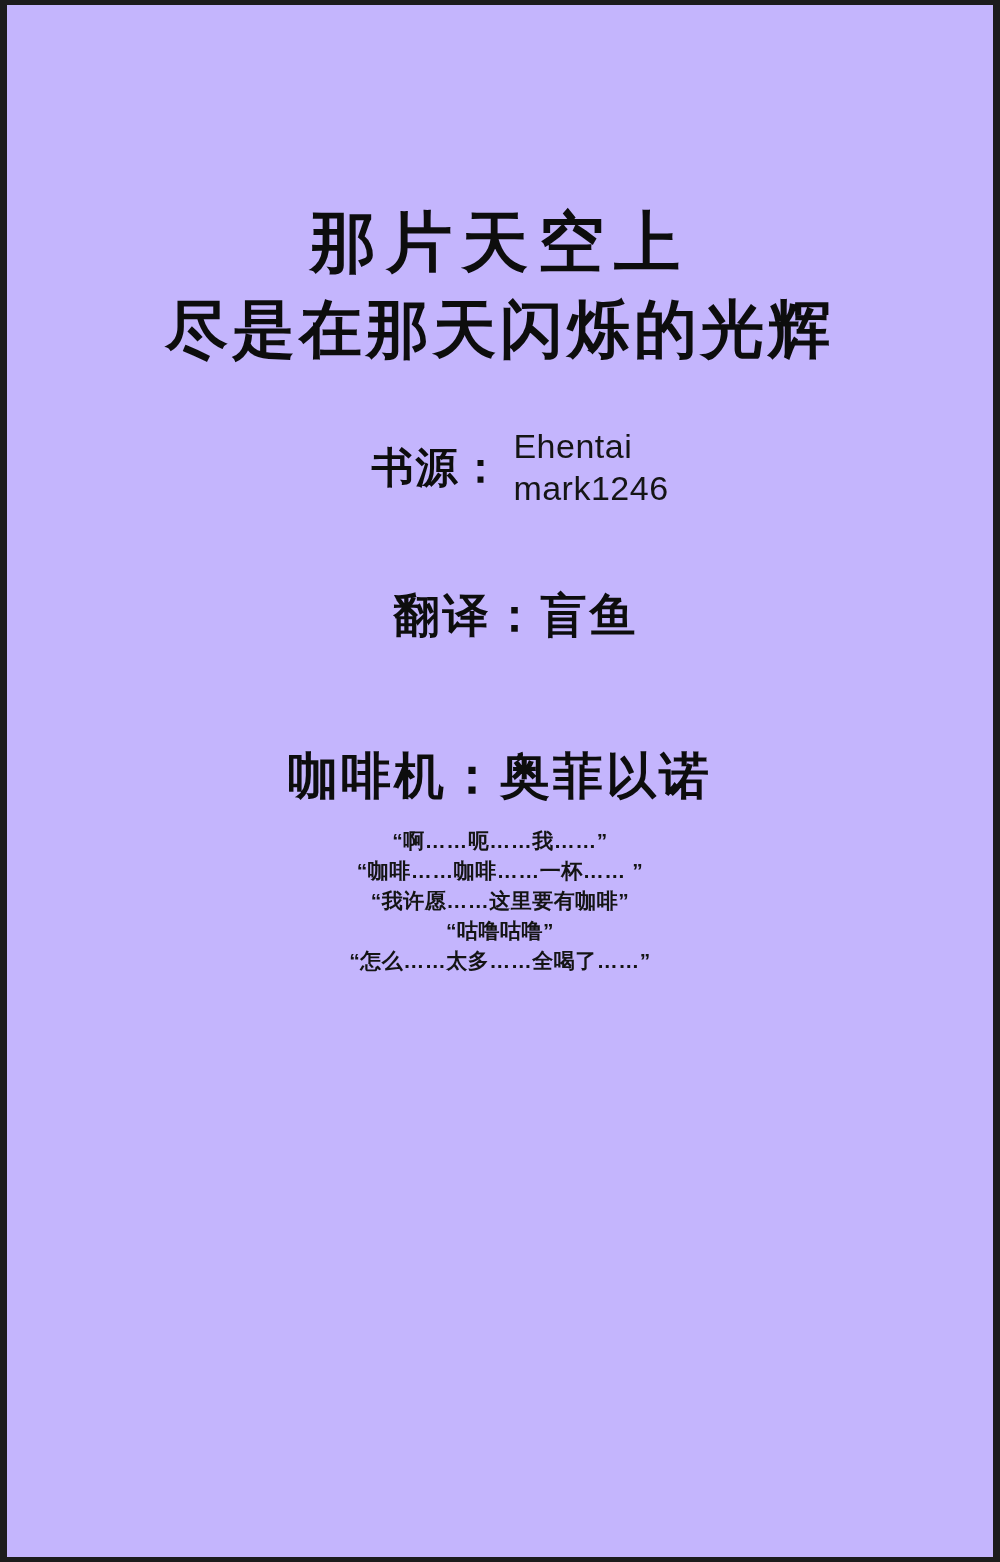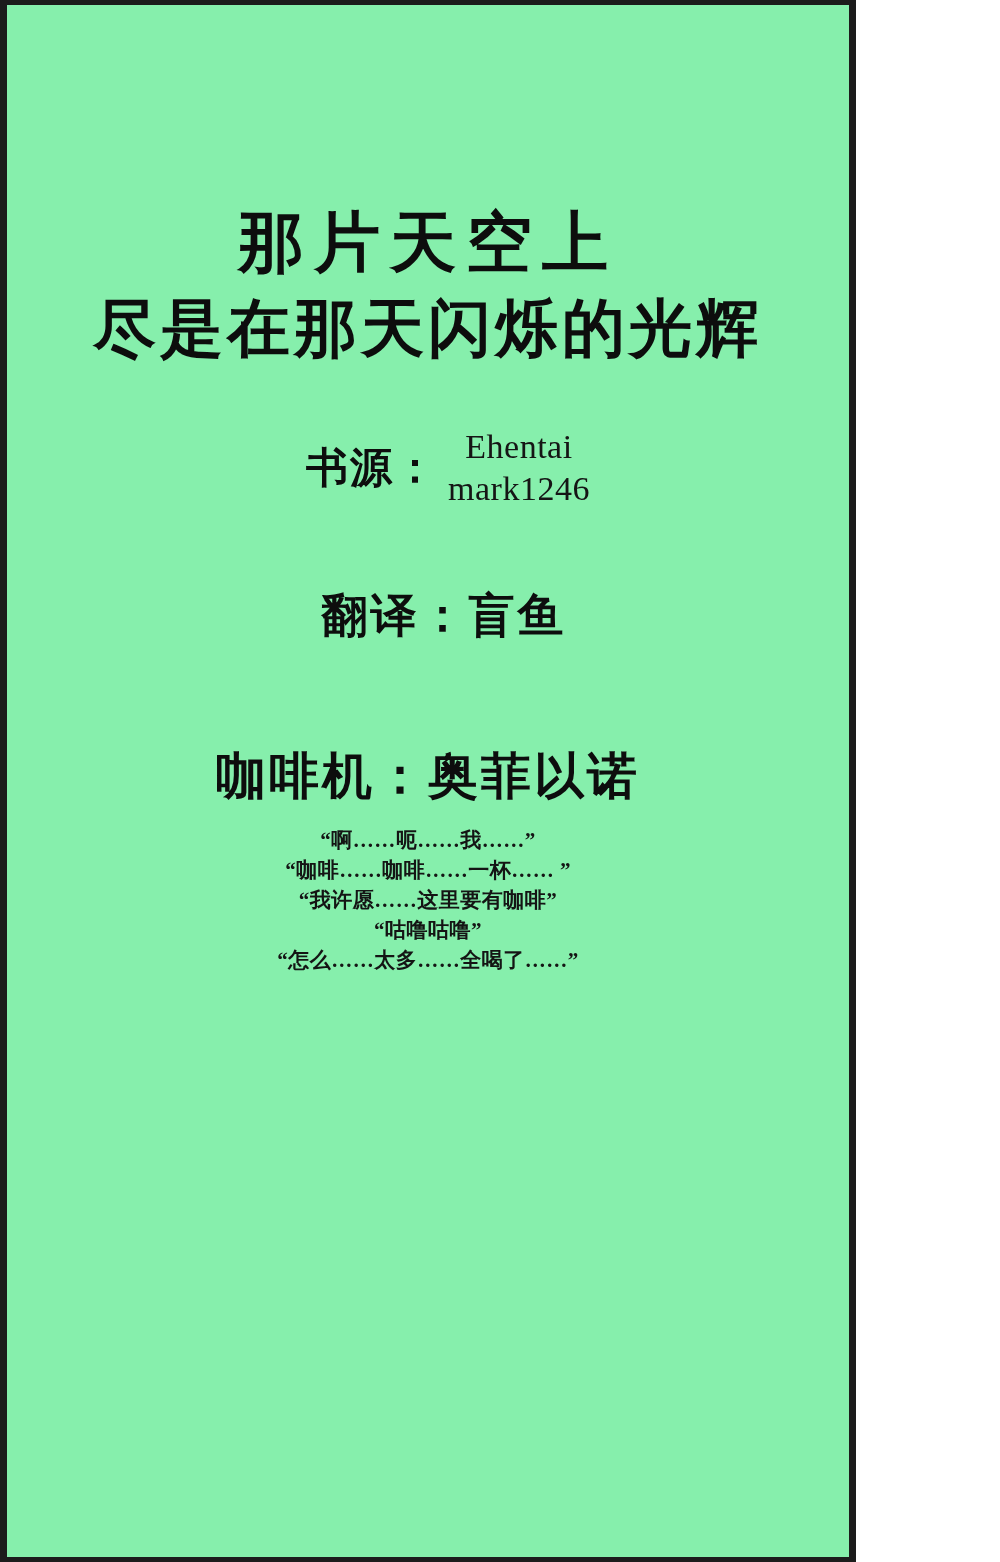--- a/index.html
+++ b/index.html
@@ -11,25 +11,24 @@
     width: 1000px;
     height: 1562px;
     font-family: "Liberation Sans", sans-serif;
     color: #111111;
     position: relative;
     overflow: hidden;
   }
 
   .page {
     position: relative;
-    width: 856px;
+    width: 1000px;
     height: 1562px;
-    background: #86efac;
+    background: #c4b5fd;
     box-sizing: border-box;
-    font-family: Liberation Serif, serif;
   }
 
   
   .edge-left, .edge-right {
     position: absolute;
     top: 0;
     bottom: 0;
     width: 7px;
     background: #1c1c1c;
   }
@@ -79,21 +78,21 @@
     gap: 10px;
     padding-left: 40px;
   }
   .source-label {
     font-size: 42px;
     font-weight: 700;
     letter-spacing: 2px;
     color: #0d0d0d;
   }
   .source-values {
-    text-align: center;
+    text-align: left;
     line-height: 1.22;
   }
   .source-value {
     font-size: 34px;
     font-weight: 400;
     color: #151515;
     letter-spacing: 0.5px;
   }
 
   .translator {

